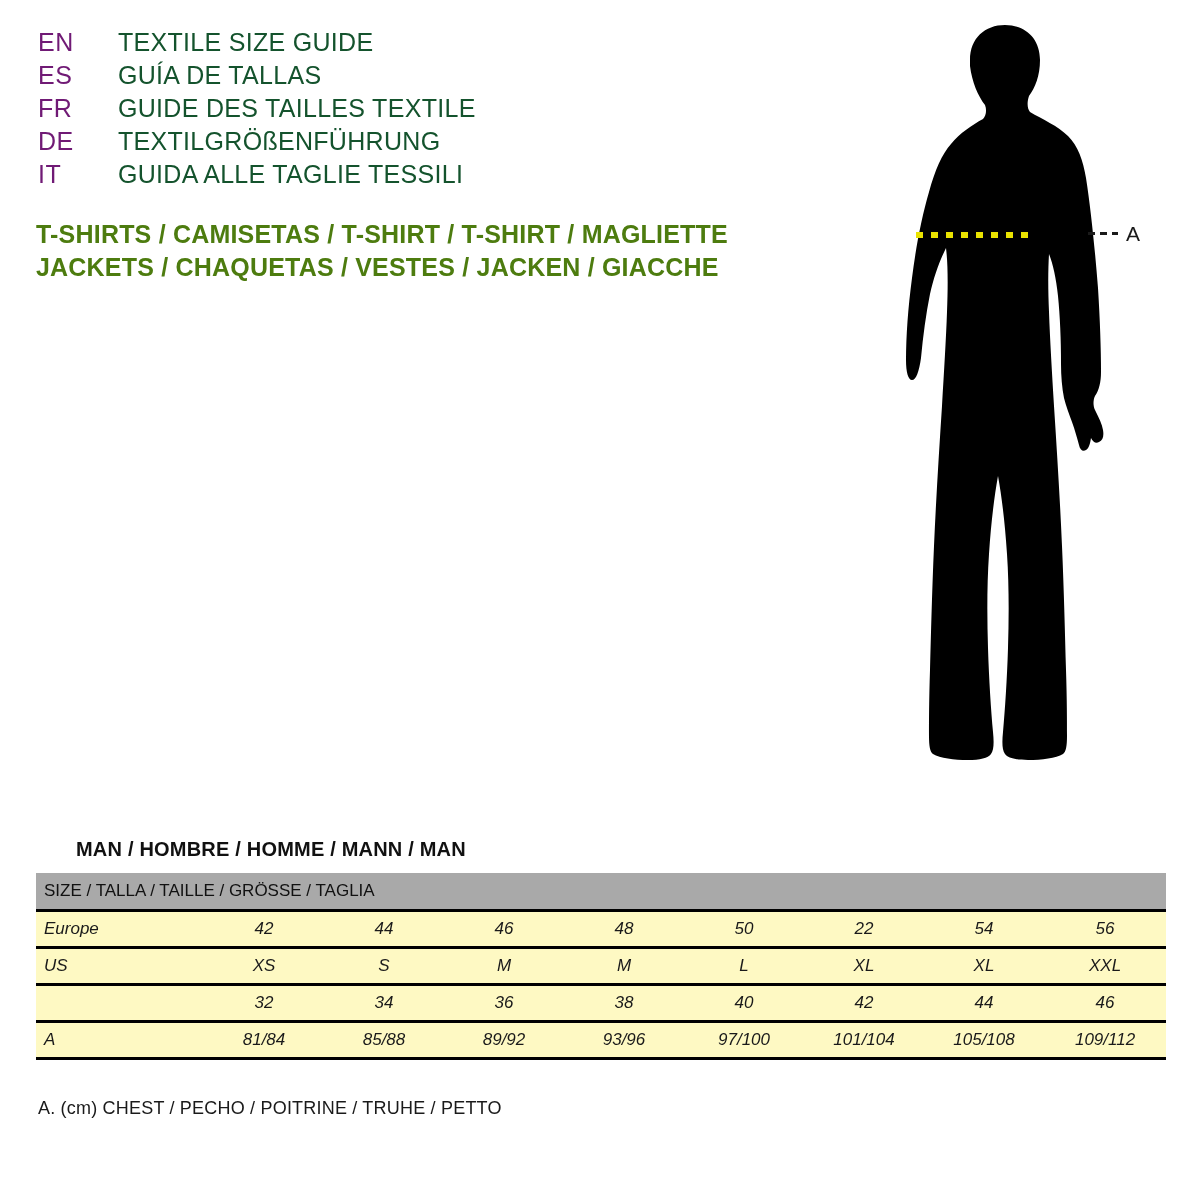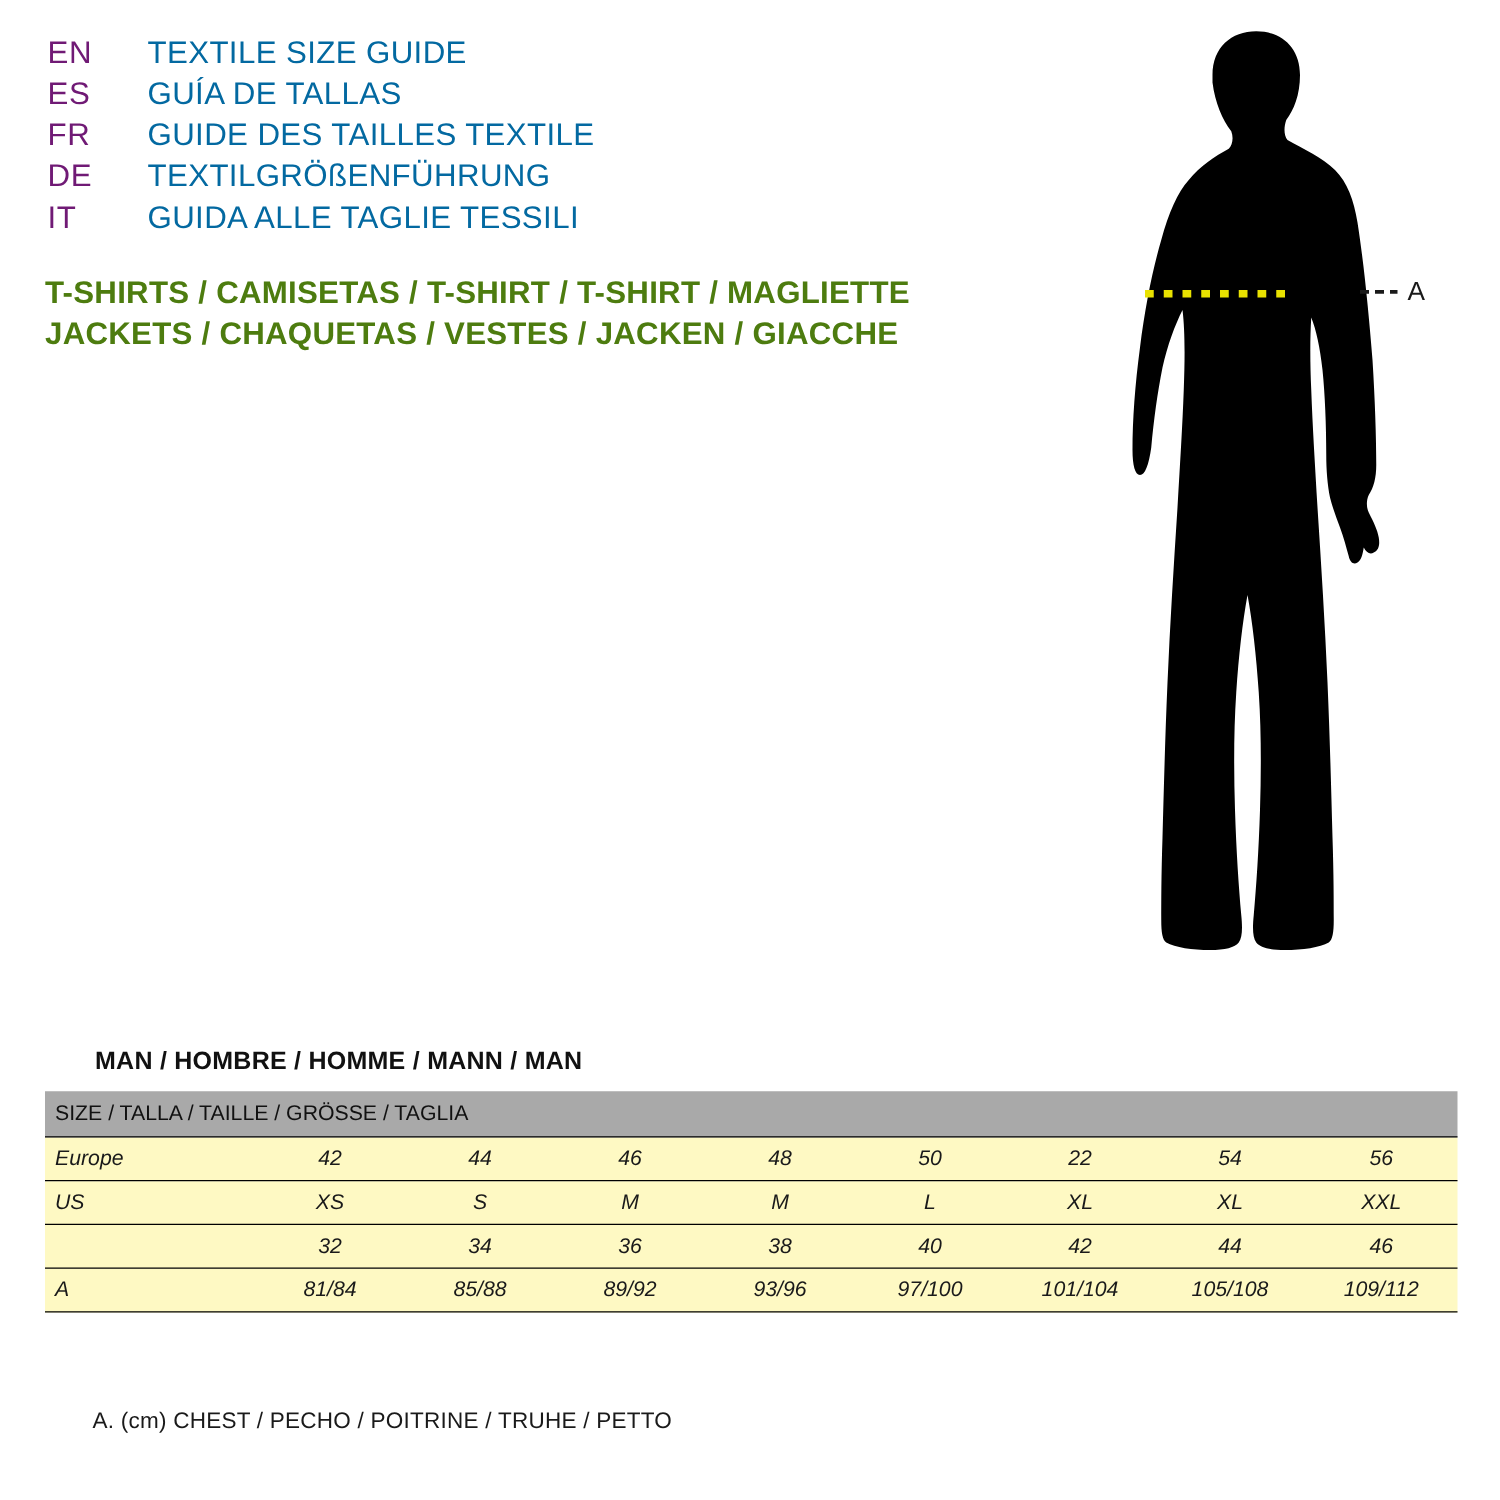--- a/index.html
+++ b/index.html
@@ -33,21 +33,21 @@
   .lang-code {
     width: 80px;
     flex: 0 0 80px;
     font-size: 25px;
     letter-spacing: 0.5px;
     color: #701a75;
   }
   .lang-text {
     font-size: 25px;
     letter-spacing: 0.3px;
-    color: #0369a1;
+    color: #14532d;
     white-space: nowrap;
     text-align: right;
   }
 
   .garment-block {
     position: absolute;
     left: 36px;
     top: 218px;
     width: 760px;
   }
@@ -106,43 +106,42 @@
     border-collapse: collapse;
     width: 1130px;
     table-layout: fixed;
   }
   table.size-table td {
     font-size: 17px;
     color: #1a1a1a;
     padding: 7px 0 7px 0;
     text-align: center;
     vertical-align: middle;
-    border-bottom: 1px solid #000000;
+    border-bottom: 3px solid #000000;
   }
   table.size-table td.rowhead {
     text-align: left;
     padding-left: 8px;
   }
   tr.head-row td {
     background: #a9a9a9;
     font-size: 17px;
     color: #111;
     padding: 8px 0;
   }
   tr.band-dark td { background: #fef9c3; font-style: italic; }
   tr.band-light td { background: #fef9c3; font-style: italic; }
 
   .footnote {
     position: absolute;
     left: 38px;
-    top: 1126px;
+    top: 1098px;
     font-size: 18px;
     color: #1a1a1a;
     letter-spacing: 0.2px;
-    margin-left: 36px;
   }
 </style>
 </head>
 <body>
 
 <div class="lang-block">
   <div class="lang-row">
     <div class="lang-code">EN</div>
     <div class="lang-text">TEXTILE SIZE GUIDE</div>
   </div>

